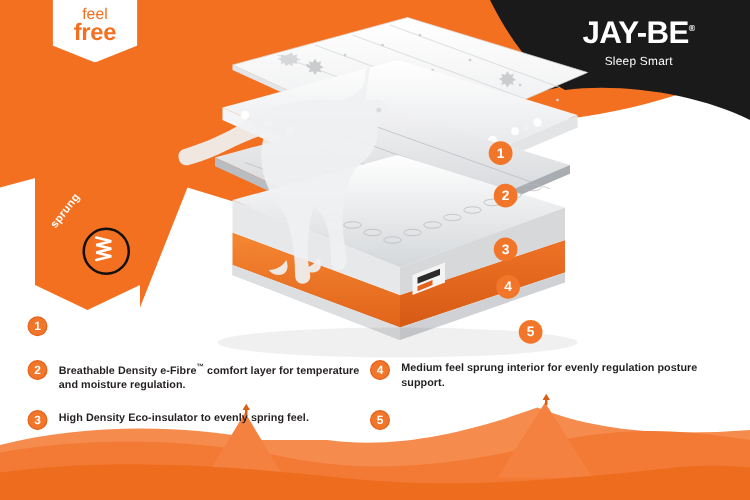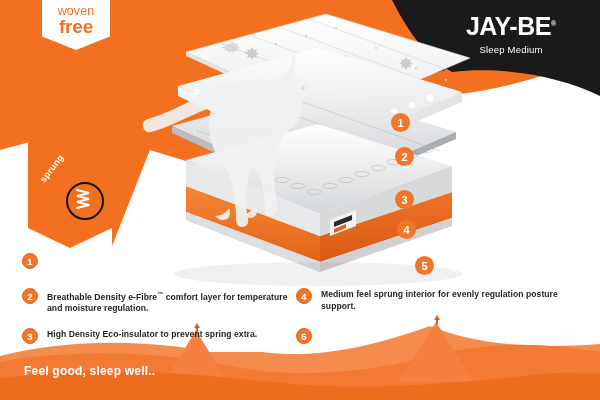--- a/index.html
+++ b/index.html
@@ -292,28 +292,28 @@
 
         <path fill="#D85F16" d="M194,328 l3,-5 l3,5 l-2,0 l0,4 l-2,0 l0,-4 Z"></path>
         <path fill="#D85F16" d="M434,320 l3,-5 l3,5 l-2,0 l0,4 l-2,0 l0,-4 Z"></path>
       </g>
     </svg>
   </div>
 
   <div id="foamfree">
     <div class="ribbon"></div>
     <div class="txt">
-      <span class="foam">woven</span>
+      <span class="foam">feel</span>
       <span class="free">free</span>
     </div>
   </div>
 
   <div id="brand">
     <div class="logo"><span>JAY-BE</span><span class="reg">®</span></div>
-    <div class="tag">Sleep Medium</div>
+    <div class="tag">Sleep Smart</div>
   </div>
 
   <div id="sprung">
     <div class="word">sprung</div>
     <div class="circ"></div>
     <svg class="coil" viewBox="0 0 34 34">
       <g stroke="#ffffff" stroke-width="2.1" fill="none" stroke-linecap="round">
         <path d="M11,8 L23,11 L11,14 L23,17 L11,20 L23,23 L11,26"></path>
       </g>
     </svg>
@@ -335,32 +335,31 @@
         <div class="legnum">1</div>
       </div>
 
       <div class="legitem" style="top:35px;">
         <div class="legnum">2</div>
         <div class="legtxt"><span>Breathable Density e-Fibre</span><sup>™</sup><span> comfort layer for temperature and moisture regulation.</span></div>
       </div>
 
       <div class="legitem" style="top:75px;">
         <div class="legnum">3</div>
-        <div class="legtxt">High Density Eco-insulator to prevent spring extra.</div>
+        <div class="legtxt">High Density Eco-insulator to evenly spring feel.</div>
       </div>
     </div>
 
     <div class="legcol right">
 
       <div class="legitem" style="top:35px;">
         <div class="legnum">4</div>
         <div class="legtxt">Medium feel sprung interior for evenly regulation posture support.</div>
       </div>
 
       <div class="legitem" style="top:75px;">
         <div class="legnum">5</div>
       </div>
     </div>
   </div>
 
-  <div id="tagline">Feel good, sleep well..</div>
 
 </div>
 
 </body></html>

